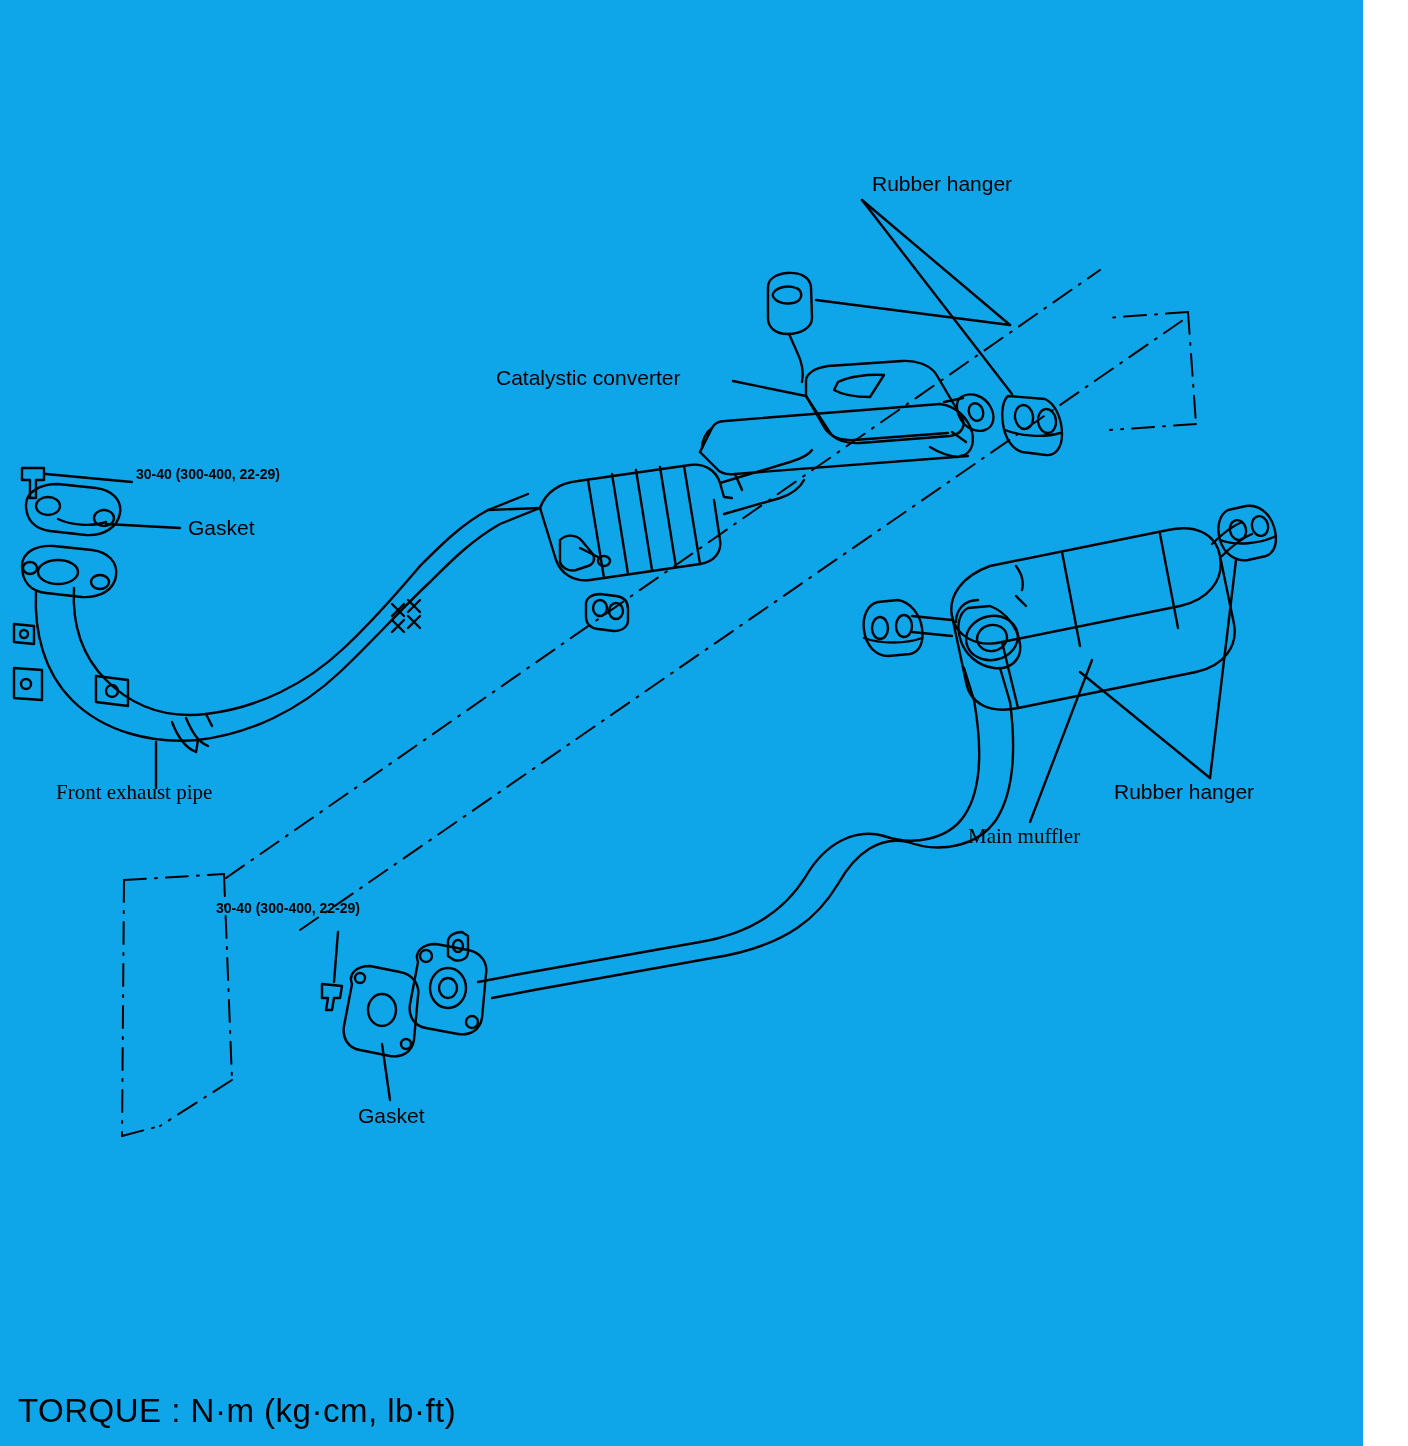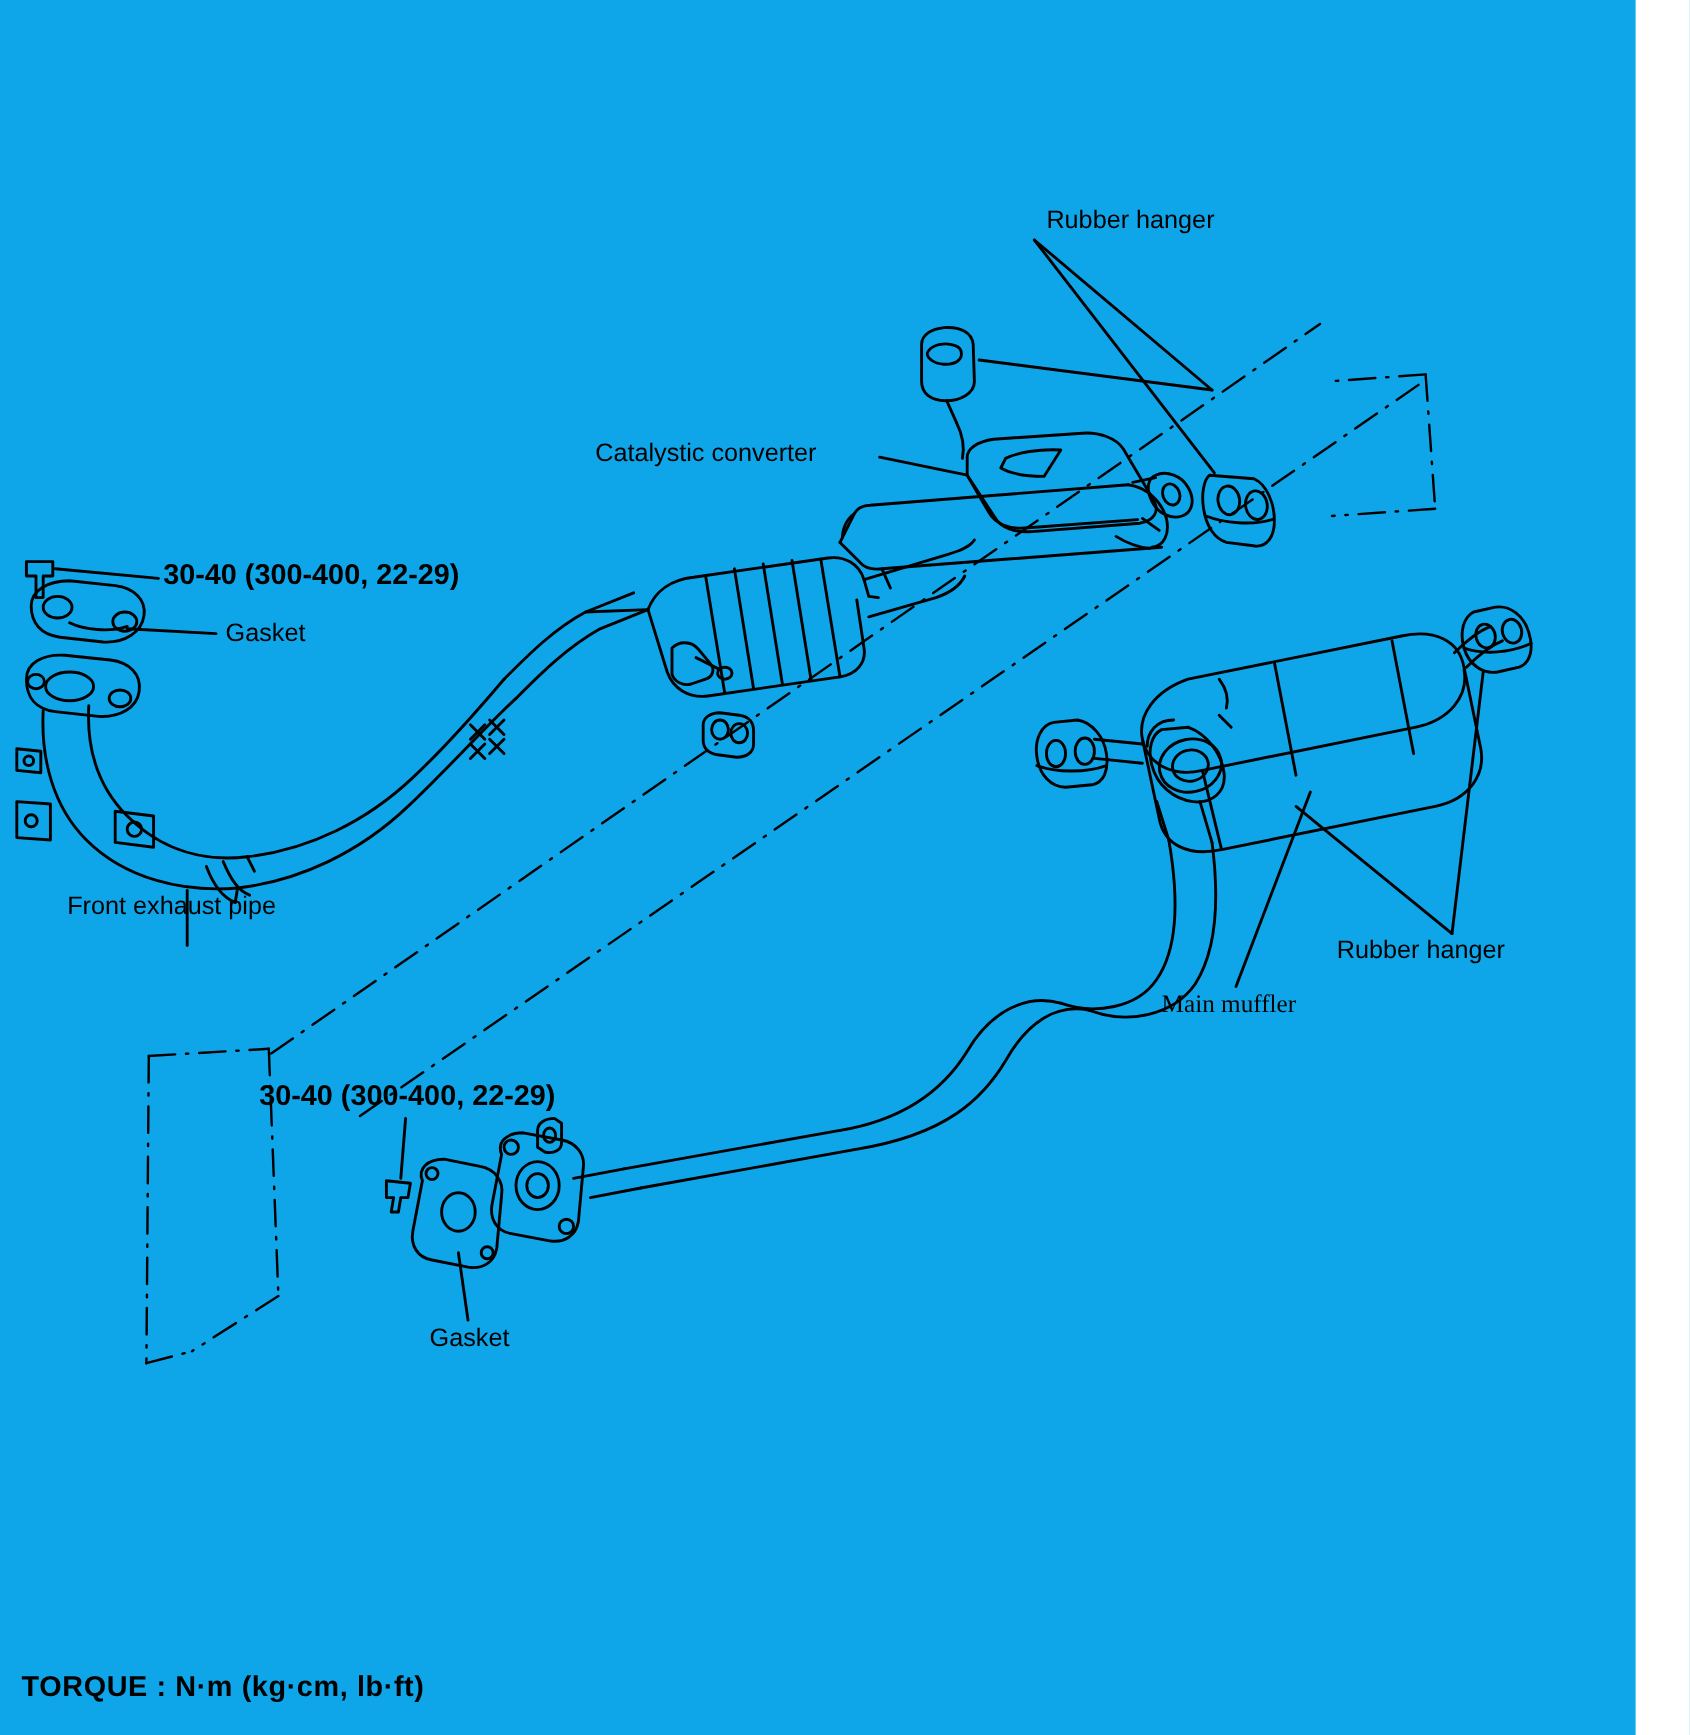--- a/index.html
+++ b/index.html
@@ -26,26 +26,26 @@
     position: absolute;
     color: #000000;
     white-space: nowrap;
     font-family: "Liberation Sans", sans-serif;
   }
   .lbl-plain {
     font-size: 21px;
     font-weight: 400;
   }
   .lbl-bold {
-    font-size: 24px;
+    font-size: 14px;
     font-weight: bold;
   }
   .lbl-torque {
-    font-size: 24px;
-    font-weight: bold;
+    font-size: 33px;
+    font-weight: normal;
     letter-spacing: 0.5px;
   }
 </style>
 </head>
 <body>
 
 <div id="page">
 
   <svg class="diagram" viewBox="0 0 1408 1446">
     <g fill="none" stroke="#000000" stroke-width="2.4" stroke-linejoin="round" stroke-linecap="round">
@@ -267,21 +267,21 @@
   </svg>
 
   <div class="lbl lbl-plain" style="left:872px; top:172px;">Rubber hanger</div>
 
   <div class="lbl lbl-plain" style="left:496px; top:366px;">Catalystic converter</div>
 
   <div class="lbl lbl-bold" style="left:136px; top:466px;">30-40 (300-400, 22-29)</div>
 
   <div class="lbl lbl-plain" style="left:188px; top:516px;">Gasket</div>
 
-  <div class="lbl lbl-plain" style="left:56px; top:744px;">Front exhaust pipe</div>
+  <div class="lbl lbl-plain" style="left:56px; top:780px;font-family:Liberation Serif, serif;">Front exhaust pipe</div>
 
   <div class="lbl lbl-plain" style="left:1114px; top:780px;">Rubber hanger</div>
 
   <div class="lbl lbl-plain" style="left:968px; top:824px;font-family:Liberation Serif, serif;">Main muffler</div>
 
   <div class="lbl lbl-bold" style="left:216px; top:900px;">30-40 (300-400, 22-29)</div>
 
   <div class="lbl lbl-plain" style="left:358px; top:1104px;">Gasket</div>
 
   <div class="lbl lbl-torque" style="left:18px; top:1392px;">TORQUE : N·m (kg·cm, lb·ft)</div>

